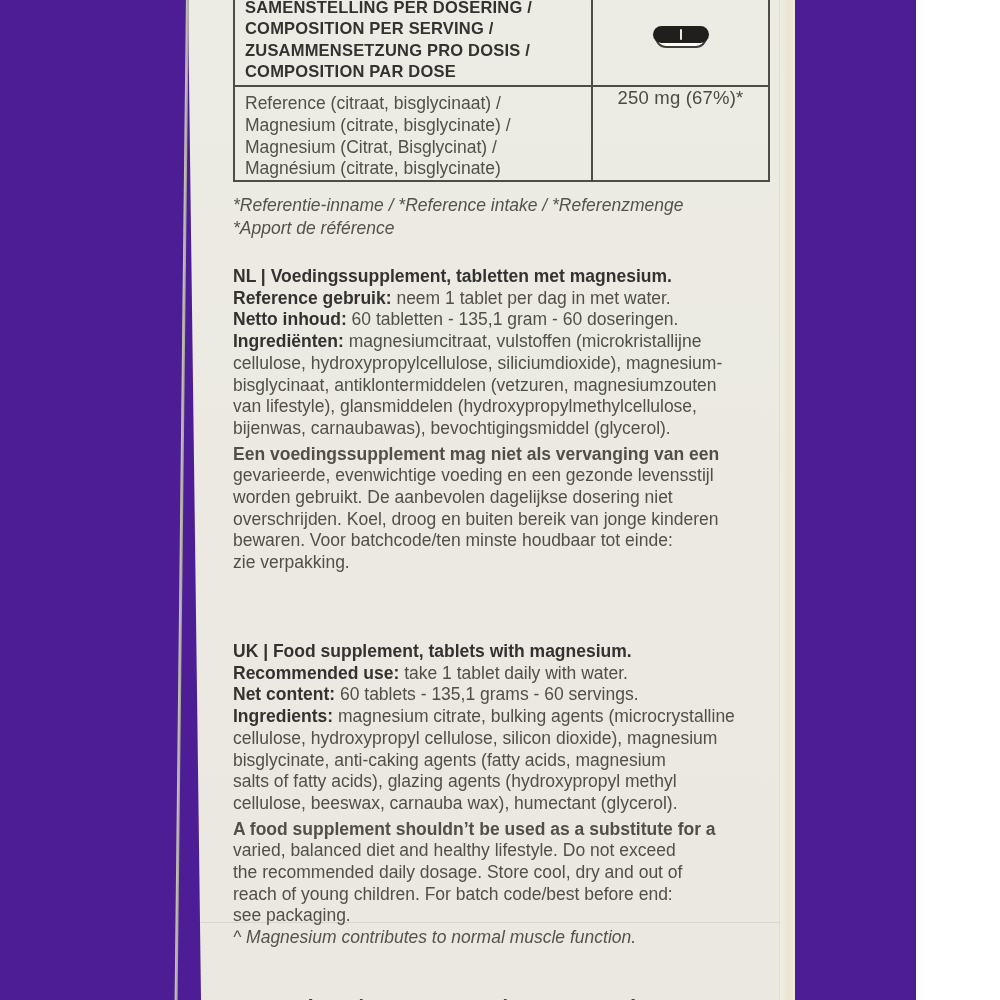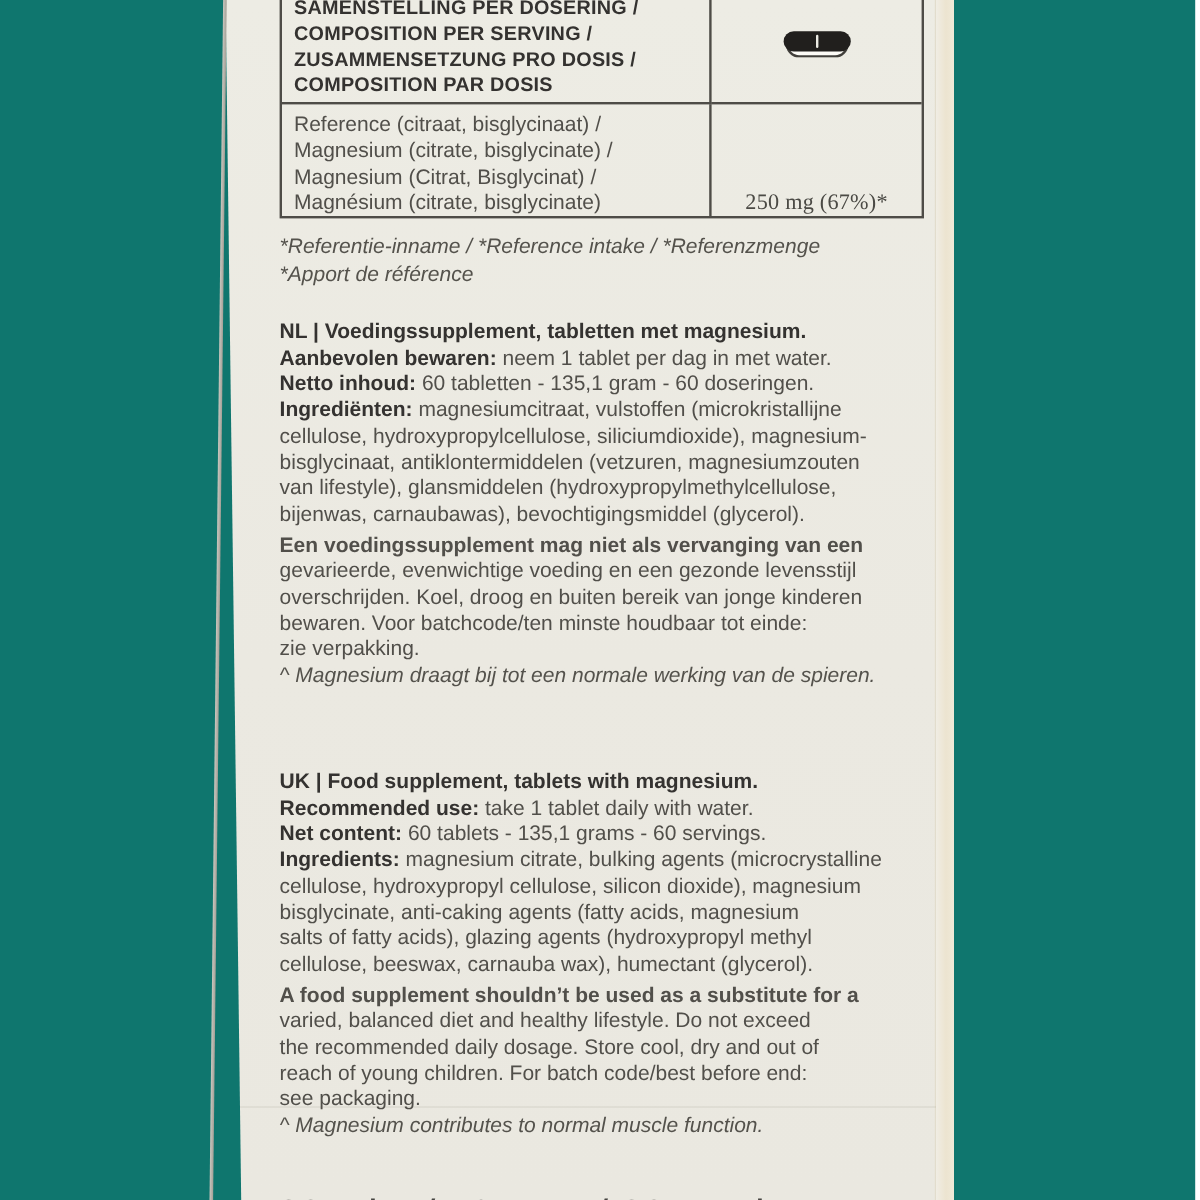--- a/index.html
+++ b/index.html
@@ -1,17 +1,17 @@
 <!DOCTYPE html>
 <html><head>
 <meta charset="utf-8">
 <style>
   html,body{margin:0;padding:0;width:1000px;height:1000px;background:#ffffff;overflow:hidden;
     font-family:"Liberation Sans", sans-serif;}
-  .stage{position:relative;width:996px;height:1000px;background:#0f766e;}
+  .stage{position:relative;width:916px;height:1000px;background:#4c1d95;}
 
   
   .box{position:absolute;left:185px;top:0;width:610px;height:1000px;
        background:linear-gradient(180deg,#edece4 0%,#ebe9e1 55%,#eae8e0 100%);
        clip-path:polygon(3px 0,610px 0,610px 1000px,16px 1000px);}
   .edge-left-line{position:absolute;left:186px;top:-6px;width:3px;height:1012px;
        background:linear-gradient(to right,#c9c7bf,#a39f96);transform:rotate(0.65deg);
        transform-origin:top center;}
   .edge-right-strip{position:absolute;right:0;top:0;width:15px;height:100%;
        background:linear-gradient(to right,#f0ede4 0%,#ece4d0 55%,#efe9d8 100%);
@@ -23,22 +23,22 @@
   .comp-table{position:absolute;left:48px;top:-14px;width:537px;height:196px;
        box-sizing:border-box;border:2px solid #4e4c47;
        display:grid;grid-template-columns:358px 1fr;grid-template-rows:99px 93px;}
   .cell{box-sizing:border-box;}
   .cell-header{border-right:2px solid #4e4c47;border-bottom:2px solid #4e4c47;
        padding:9px 8px 0 10px;font-weight:700;font-size:16.5px;line-height:21.4px;
        letter-spacing:0.2px;color:#343230;}
   .cell-icon{border-bottom:2px solid #4e4c47;display:flex;align-items:center;justify-content:center;}
   .cell-substance{border-right:2px solid #4e4c47;padding:6px 8px 0 10px;
        font-size:17.5px;line-height:21.8px;color:#4f4e49;}
-  .cell-amount{display:flex;align-items:flex-end;justify-content:center;
-       font-size:18.5px;color:#4b4a45;letter-spacing:0.2px;font-family:Liberation Serif, serif;}
+  .cell-amount{display:flex;align-items:flex-start;justify-content:center;
+       font-size:18.5px;color:#4b4a45;letter-spacing:0.2px;}
 
   
   .tablet-icon{position:relative;width:56px;height:22px;}
   .tablet-rim{position:absolute;left:2px;right:2px;bottom:0;height:11px;
        border:2px solid #413f3b;border-top:none;border-radius:0 0 11px 11px;
        background:#fcfbf6;box-sizing:border-box;}
   .tablet-body{position:absolute;left:0;top:0;width:56px;height:17px;
        background:#211f1d;border-radius:9px;}
   .tablet-body::after{content:"";position:absolute;left:50%;top:3px;bottom:3px;width:2px;
        transform:translateX(-50%);background:#ecebe3;border-radius:1px;}
@@ -66,21 +66,21 @@
   <div class="box">
 
     <div class="edge-right-strip"></div>
     <div class="fold-line"></div>
 
     <div class="comp-table">
       <div class="cell cell-header">
           <div class="tline"><span class="seg-b">SAMENSTELLING PER DOSERING /</span></div>
           <div class="tline"><span class="seg-b">COMPOSITION PER SERVING /</span></div>
           <div class="tline"><span class="seg-b">ZUSAMMENSETZUNG PRO DOSIS /</span></div>
-          <div class="tline"><span class="seg-b">COMPOSITION PAR DOSIS</span></div>
+          <div class="tline"><span class="seg-b">COMPOSITION PAR DOSE</span></div>
         </div>
       <div class="cell cell-icon">
         <div class="tablet-icon">
           <div class="tablet-rim"></div>
           <div class="tablet-body"></div>
         </div>
       </div>
       <div class="cell cell-substance">
           <div class="tline"><span class="seg-r">Reference (citraat, bisglycinaat) /</span></div>
           <div class="tline"><span class="seg-r">Magnesium (citrate, bisglycinate) /</span></div>
@@ -92,33 +92,33 @@
       </div>
     </div>
 
     <div class="ref-note">
         <div class="tline"><span class="seg-i">*Referentie-inname / *Reference intake / *Referenzmenge</span></div>
         <div class="tline"><span class="seg-i">*Apport de référence</span></div>
       </div>
 
     <div class="lang-block nl-block">
         <div class="tline"><span class="seg-b">NL | Voedingssupplement, tabletten met magnesium.</span></div>
-        <div class="tline"><span class="seg-b">Aanbevolen bewaren:</span><span class="seg-r"> neem 1 tablet per dag in met water.</span></div>
+        <div class="tline"><span class="seg-b">Reference gebruik:</span><span class="seg-r"> neem 1 tablet per dag in met water.</span></div>
         <div class="tline"><span class="seg-b">Netto inhoud:</span><span class="seg-r"> 60 tabletten - 135,1 gram - 60 doseringen.</span></div>
         <div class="tline"><span class="seg-b">Ingrediënten:</span><span class="seg-r"> magnesiumcitraat, vulstoffen (microkristallijne</span></div>
         <div class="tline"><span class="seg-r">cellulose, hydroxypropylcellulose, siliciumdioxide), magnesium-</span></div>
         <div class="tline"><span class="seg-r">bisglycinaat, antiklontermiddelen (vetzuren, magnesiumzouten</span></div>
         <div class="tline"><span class="seg-r">van lifestyle), glansmiddelen (hydroxypropylmethylcellulose,</span></div>
         <div class="tline"><span class="seg-r">bijenwas, carnaubawas), bevochtigingsmiddel (glycerol).</span></div>
         <div class="tline gap"><span class="seg-r">Een voedingssupplement mag niet als vervanging van een</span></div>
         <div class="tline"><span class="seg-r">gevarieerde, evenwichtige voeding en een gezonde levensstijl</span></div>
+        <div class="tline"><span class="seg-r">worden gebruikt. De aanbevolen dagelijkse dosering niet</span></div>
         <div class="tline"><span class="seg-r">overschrijden. Koel, droog en buiten bereik van jonge kinderen</span></div>
         <div class="tline"><span class="seg-r">bewaren. Voor batchcode/ten minste houdbaar tot einde:</span></div>
         <div class="tline"><span class="seg-r">zie verpakking.</span></div>
-        <div class="tline"><span class="seg-i">^ Magnesium draagt bij tot een normale werking van de spieren.</span></div>
       </div>
 
     <div class="lang-block uk-block">
         <div class="tline"><span class="seg-b">UK | Food supplement, tablets with magnesium.</span></div>
         <div class="tline"><span class="seg-b">Recommended use:</span><span class="seg-r"> take 1 tablet daily with water.</span></div>
         <div class="tline"><span class="seg-b">Net content:</span><span class="seg-r"> 60 tablets - 135,1 grams - 60 servings.</span></div>
         <div class="tline"><span class="seg-b">Ingredients:</span><span class="seg-r"> magnesium citrate, bulking agents (microcrystalline</span></div>
         <div class="tline"><span class="seg-r">cellulose, hydroxypropyl cellulose, silicon dioxide), magnesium</span></div>
         <div class="tline"><span class="seg-r">bisglycinate, anti-caking agents (fatty acids, magnesium</span></div>
         <div class="tline"><span class="seg-r">salts of fatty acids), glazing agents (hydroxypropyl methyl</span></div>

